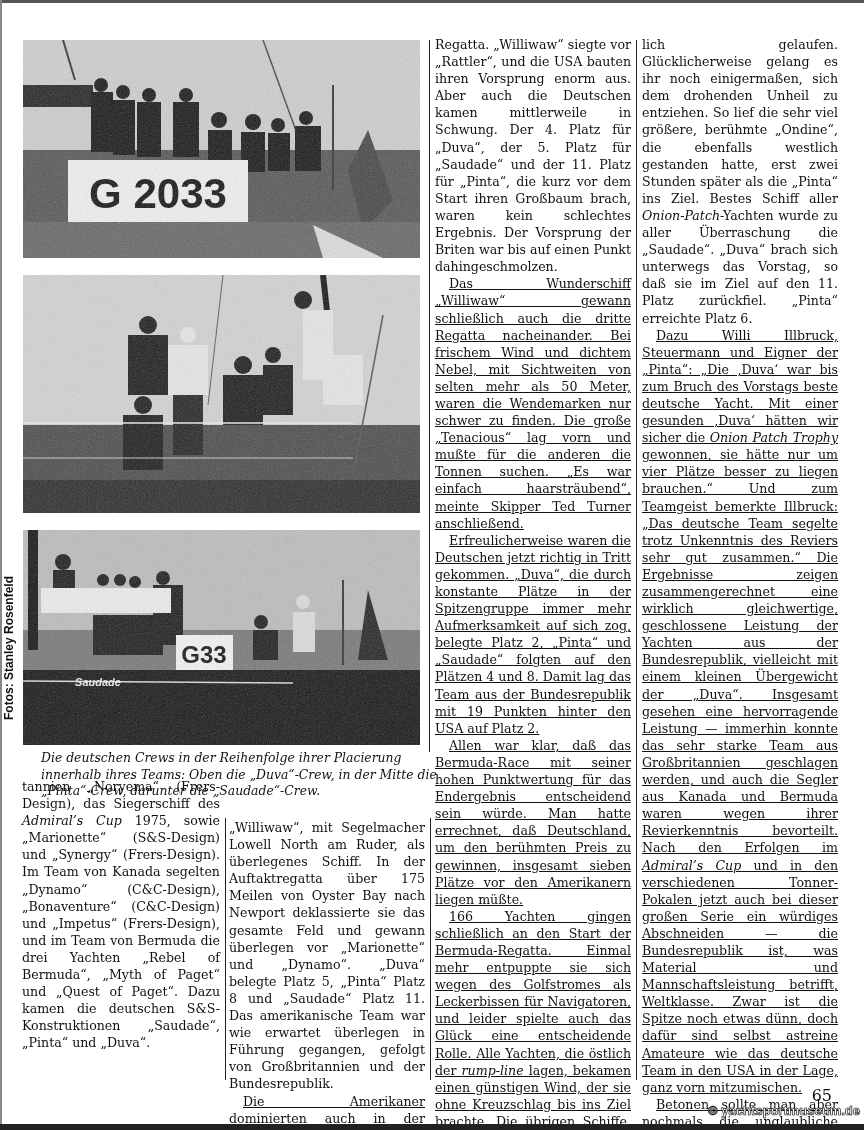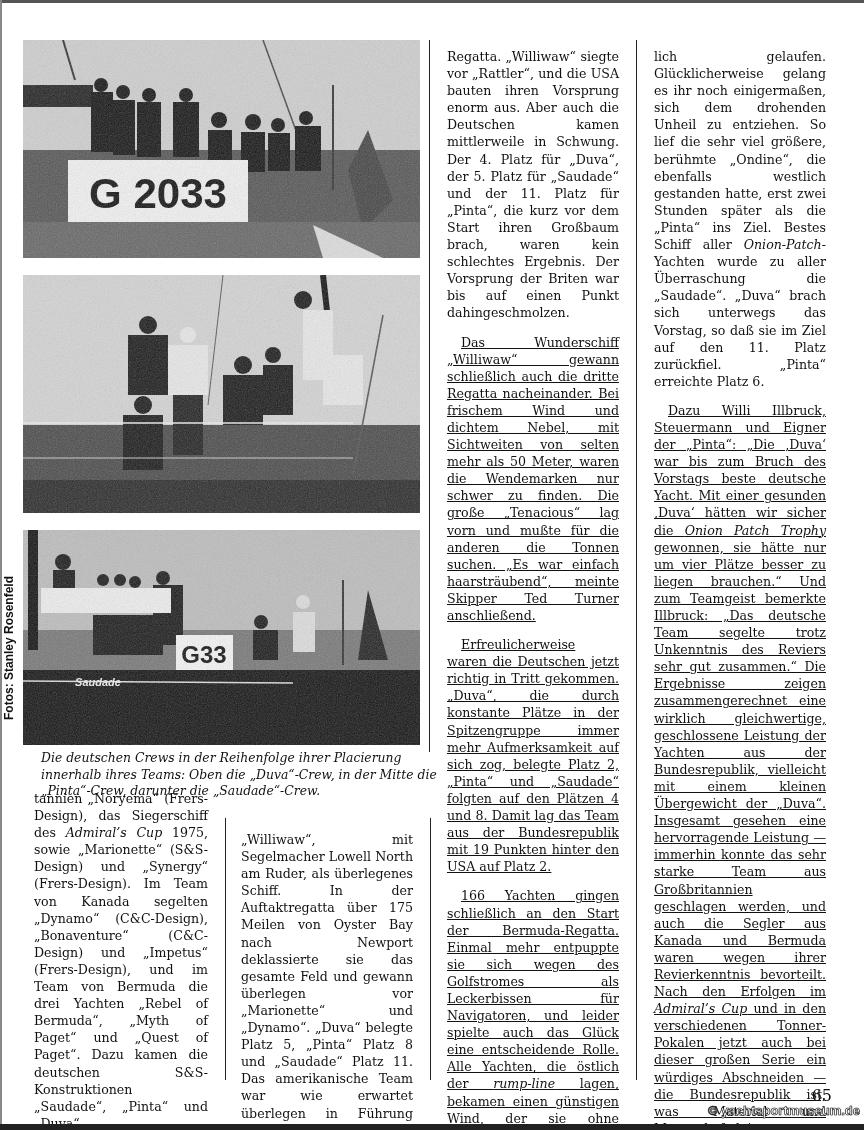--- a/index.html
+++ b/index.html
@@ -9,21 +9,21 @@
     font-family: "DejaVu Serif", "Liberation Serif", serif;
   }
   .top-rule { position: absolute; left: 0; top: 0; width: 864px; height: 3px; background: #555; }
   .left-rule { position: absolute; left: 0; top: 0; width: 2px; height: 1130px; background: #888; }
   .bottom-rule { position: absolute; left: 0; top: 1124px; width: 864px; height: 6px; background: #222; }
 
   .col {
     position: absolute; font-size: 12.6px; line-height: 17.1px;
     text-align: justify; hyphens: manual;
   }
-  .col p { margin: 12px; text-indent: 0; }
+  .col p { margin: 0; text-indent: 0; }
   .col p.ind { text-indent: 14px; text-decoration: underline; }
   .col i { font-style: italic; }
   .vrule { position: absolute; width: 1px; background: #222; }
 
   .photo { position: absolute; left: 23px; width: 397px; overflow: hidden; background: #777; }
   .photo svg { display: block; width: 100%; height: 100%; }
 
   .credit {
     position: absolute; left: 2px; top: 720px; transform-origin: left top;
     transform: rotate(-90deg); font-family: "Liberation Sans", sans-serif;
@@ -167,20 +167,21 @@
 
 <div class="col" style="left:229px;top:819px;width:196px;">
   <p>„Williwaw“, mit Segelmacher Lowell North am Ruder, als überlegenes Schiff. In der Auftaktregatta über 175 Meilen von Oyster Bay nach Newport deklassierte sie das gesamte Feld und gewann überlegen vor „Marionette“ und „Dynamo“. „Duva“ belegte Platz 5, „Pinta“ Platz 8 und „Saudade“ Platz 11. Das amerikanische Team war wie erwartet überlegen in Führung gegangen, gefolgt von Großbritannien und der Bundesrepublik.</p>
   <p class="ind">Die Amerikaner dominierten auch in der zweiten</p>
 </div>
 
 <div class="col" style="left:435px;top:36px;width:196px;">
   <p>Regatta. „Williwaw“ siegte vor „Rattler“, und die USA bauten ihren Vorsprung enorm aus. Aber auch die Deutschen kamen mittlerweile in Schwung. Der 4. Platz für „Duva“, der 5. Platz für „Saudade“ und der 11. Platz für „Pinta“, die kurz vor dem Start ihren Großbaum brach, waren kein schlechtes Ergebnis. Der Vorsprung der Briten war bis auf einen Punkt dahingeschmolzen.</p>
   <p class="ind">Das Wunderschiff „Williwaw“ gewann schließlich auch die dritte Regatta nacheinander. Bei frischem Wind und dichtem Nebel, mit Sichtweiten von selten mehr als 50 Meter, waren die Wendemarken nur schwer zu finden. Die große „Tenacious“ lag vorn und mußte für die anderen die Tonnen suchen. „Es war einfach haarsträubend“, meinte Skipper Ted Turner anschließend.</p>
   <p class="ind">Erfreulicherweise waren die Deutschen jetzt richtig in Tritt gekommen. „Duva“, die durch konstante Plätze in der Spitzengruppe immer mehr Aufmerksamkeit auf sich zog, belegte Platz 2, „Pinta“ und „Saudade“ folgten auf den Plätzen 4 und 8. Damit lag das Team aus der Bundesrepublik mit 19 Punkten hinter den USA auf Platz 2.</p>
+  <p class="ind">Allen war klar, daß das Bermuda-Race mit seiner hohen Punktwertung für das Endergebnis entscheidend sein würde. Man hatte errechnet, daß Deutschland, um den berühmten Preis zu gewinnen, insgesamt sieben Plätze vor den Amerikanern liegen müßte.</p>
   <p class="ind"><span>166 Yachten gingen schließlich an den Start der Bermuda-Regatta. Einmal mehr entpuppte sie sich wegen des Golfstromes als Leckerbissen für Navigatoren, und leider spielte auch das Glück eine entscheidende Rolle. Alle Yachten, die östlich der </span><i>rump-line</i><span> lagen, bekamen einen günstigen Wind, der sie ohne Kreuzschlag bis ins Ziel brachte. Die übrigen Schiffe, die weiter westlich gegangen waren, hatten zwar auch ausreichend Wind, mußten aber diese Strecke größtenteils aufkreuzen. Von den deutschen Yachten war nur die „Pinta“ west-</span></p>
 </div>
 
 <div class="col" style="left:642px;top:36px;width:196px;">
   <p><span>lich gelaufen. Glücklicherweise gelang es ihr noch einigermaßen, sich dem drohenden Unheil zu entziehen. So lief die sehr viel größere, berühmte „Ondine“, die ebenfalls westlich gestanden hatte, erst zwei Stunden später als die „Pinta“ ins Ziel. Bestes Schiff aller </span><i>Onion-Patch</i><span>-Yachten wurde zu aller Überraschung die „Saudade“. „Duva“ brach sich unterwegs das Vorstag, so daß sie im Ziel auf den 11. Platz zurückfiel. „Pinta“ erreichte Platz 6.</span></p>
   <p class="ind"><span>Dazu Willi Illbruck, Steuermann und Eigner der „Pinta“: „Die ‚Duva‘ war bis zum Bruch des Vorstags beste deutsche Yacht. Mit einer gesunden ‚Duva‘ hätten wir sicher die </span><i>Onion Patch Trophy</i><span> gewonnen, sie hätte nur um vier Plätze besser zu liegen brauchen.“ Und zum Teamgeist bemerkte Illbruck: „Das deutsche Team segelte trotz Unkenntnis des Reviers sehr gut zusammen.“ Die Ergebnisse zeigen zusammengerechnet eine wirklich gleichwertige, geschlossene Leistung der Yachten aus der Bundesrepublik, vielleicht mit einem kleinen Übergewicht der „Duva“. Insgesamt gesehen eine hervorragende Leistung — immerhin konnte das sehr starke Team aus Großbritannien geschlagen werden, und auch die Segler aus Kanada und Bermuda waren wegen ihrer Revierkenntnis bevorteilt. Nach den Erfolgen im </span><i>Admiral’s Cup</i><span> und in den verschiedenen Tonner-Pokalen jetzt auch bei dieser großen Serie ein würdiges Abschneiden — die Bundesrepublik ist, was Material und Mannschaftsleistung betrifft, Weltklasse. Zwar ist die Spitze noch etwas dünn, doch dafür sind selbst astreine Amateure wie das deutsche Team in den USA in der Lage, ganz vorn mitzumischen.</span></p>
   <p class="ind">Betonen sollte man aber nochmals die unglaubliche Überlegenheit der „Williwaw“, die mit drei Siegen nacheinander einmal mehr von sich reden machte. Erfreulicherweise wird diese Zweitonner-Yacht zum Pokal im September in der Bundesrepublik erwartet, um sich hier mit den besten Europäern zu messen.</p>
 
 </div>
 

